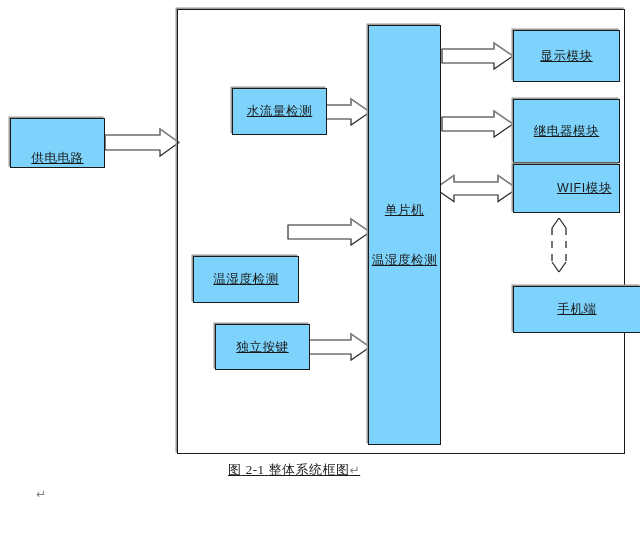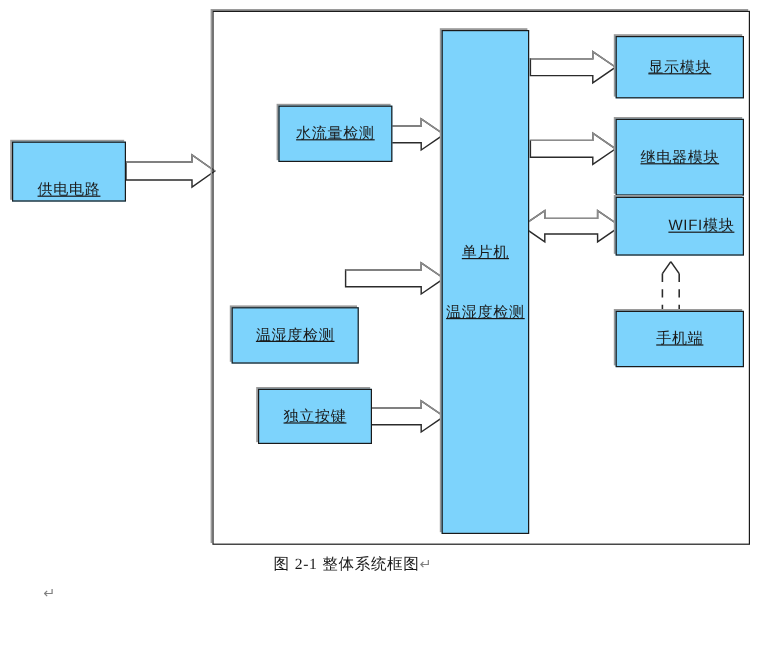--- a/index.html
+++ b/index.html
@@ -144,24 +144,24 @@
       </div>
       <div class="node" style="left: 513px; top: 30px; width: 107px; height: 52px;">
         <div>显示模块</div>
       </div>
       <div class="node" style="left: 513px; top: 99px; width: 107px; height: 64px;">
         <div>继电器模块</div>
       </div>
       <div class="node" style="left: 513px; top: 164px; width: 107px; height: 49px; padding-left: 36px;">
         <div>WIFI模块</div>
       </div>
-      <div class="node" style="left: 513px; top: 259px; width: 107px; height: 47px;">
+      <div class="node" style="left: 513px; top: 286px; width: 128px; height: 47px;">
         <div>手机端</div>
       </div>
     </div>
 
-  <div class="caption" id="caption" style="left:228px; top:461px;">
+  <div class="caption" id="caption" style="left:228px; top:461px;text-decoration:underline;">
     <span>图</span><span>&nbsp;</span><span class="num">2-1</span><span>&nbsp;</span><span>整体系统框图</span><span class="pilcrow" style="position:relative;">↵</span>
   </div>
 
   <div class="pilcrow" style="left:36px; top:487px;">↵</div>
 
 </div>
 
 </body></html>

